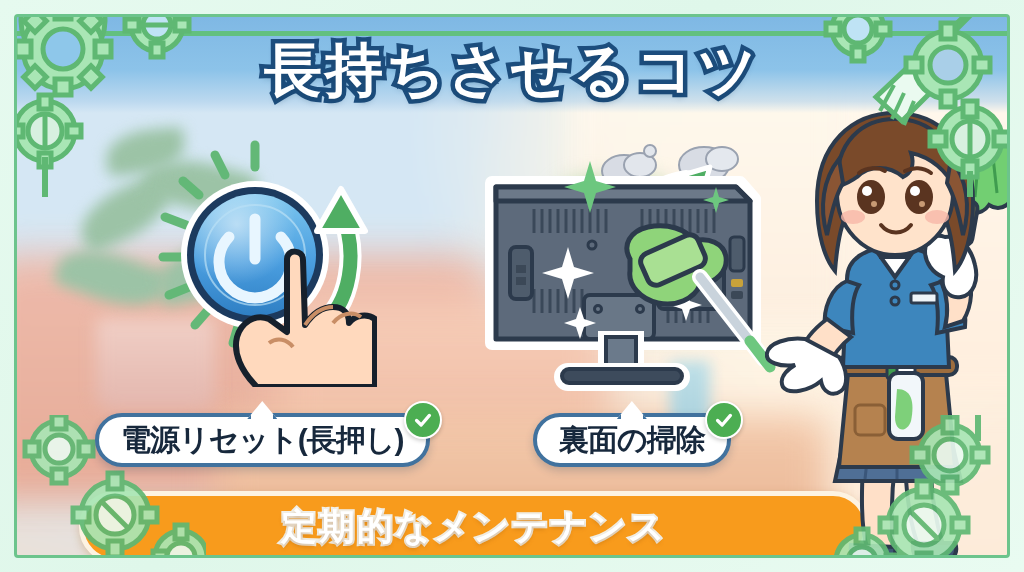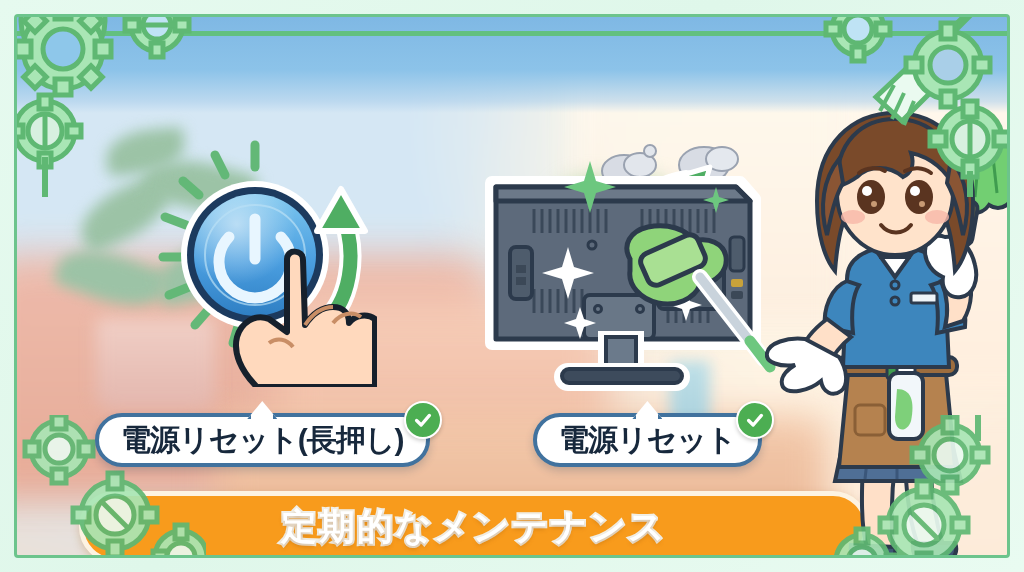--- a/index.html
+++ b/index.html
@@ -475,33 +475,34 @@
       <span class="pill-text">電源リセット(長押し)</span>
       <span class="check-badge">
         <svg width="22" height="22" viewBox="0 0 24 24">
             <path d="M5 12.5 L10 17.5 L19 7" fill="none" stroke="#ffffff" stroke-width="3.6" stroke-linecap="round" stroke-linejoin="round"></path>
           </svg>
       </span>
     </div>
 
     <div class="pill" id="pill-clean">
       <span class="pill-notch"></span>
-      <span class="pill-text">電源リセット</span>
+      <span class="pill-text">裏面の掃除</span>
       <span class="check-badge">
         <svg width="22" height="22" viewBox="0 0 24 24">
             <path d="M5 12.5 L10 17.5 L19 7" fill="none" stroke="#ffffff" stroke-width="3.6" stroke-linecap="round" stroke-linejoin="round"></path>
           </svg>
       </span>
     </div>
 
     <div class="banner">
       <span class="banner-text">定期的なメンテナンス</span>
     </div>
 
     <div class="header-rule"></div>
+    <h1 class="title">長持ちさせるコツ</h1>
 
     <svg class="corner tl gear-svg" width="210" height="190" viewBox="0 0 210 190">
       <g fill="#a9e6b5" stroke="#5fb873" stroke-width="5">
         <path d="M52 14 m-42 0 a42 42 0 1 0 84 0 a42 42 0 1 0 -84 0"></path>
         <g>
           <circle cx="52" cy="42" r="40"></circle>
           <g>
             <rect x="44" y="-4" width="16" height="16"></rect>
               <rect x="44" y="72" width="16" height="16"></rect>
             <rect x="4" y="34" width="16" height="16"></rect>

